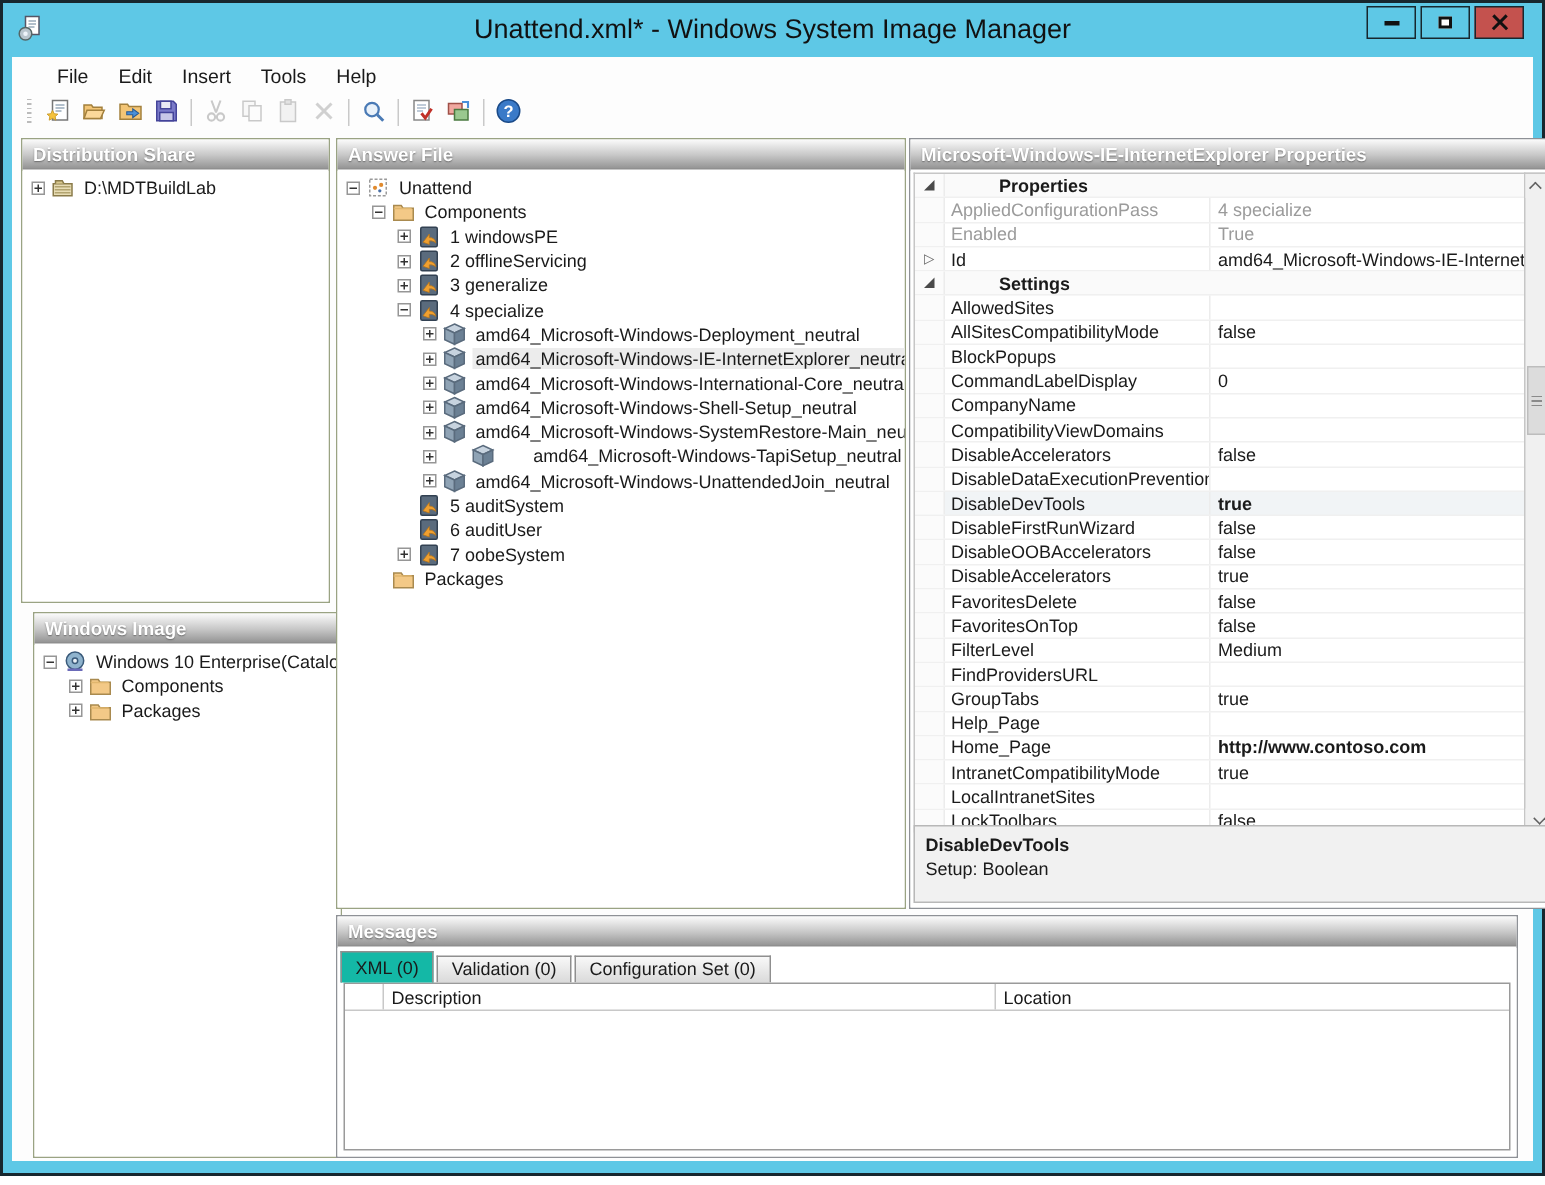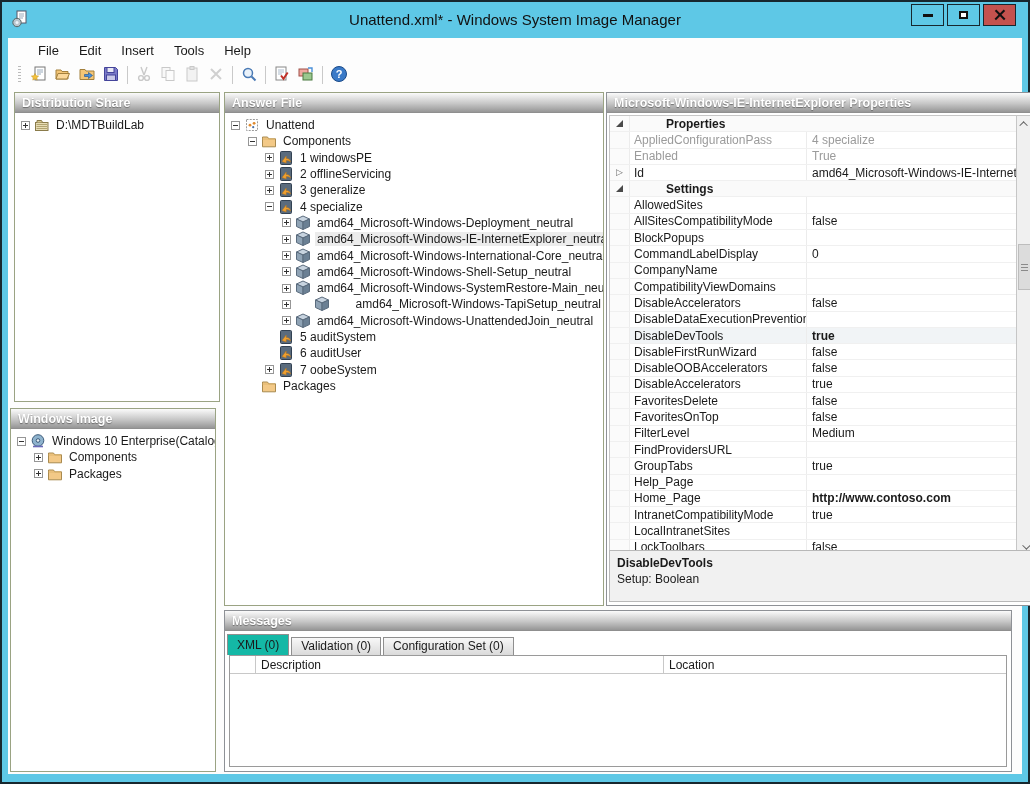--- a/index.html
+++ b/index.html
@@ -4,21 +4,21 @@
 <style>
   html,body{margin:0;padding:0;background:#ffffff;}
   *{box-sizing:border-box;}
   .page{position:relative;width:1030px;height:790px;background:#ffffff;overflow:hidden;
         font-family:"Liberation Sans",sans-serif;color:#1a1a1a;}
   
   .window{position:absolute;left:0;top:0;width:1030px;height:784px;
           background:var(--frame,#5ec8e6);border:2px solid #17272e;}
   .titlebar{position:absolute;left:0;top:0;right:0;height:34px;display:flex;align-items:center;}
   .app-ic{margin-left:9px;width:18px;height:18px;flex:none;}
-  .title{position:absolute;left:0;right:0;text-align:center;font-size:15px;color:#111;}
+  .title{position:absolute;left:0;right:0;text-align:center;font-size:18px;color:#111;}
   .winbtns{position:absolute;right:12px;top:2px;display:flex;gap:3px;}
   .wb{width:33px;height:22px;border:1px solid #17272e;display:flex;align-items:center;justify-content:center;
       background:var(--frame,#5ec8e6);cursor:default;position:relative;}
   .wb.close{background:var(--close,#c4524e);}
   .g-min{width:10px;height:3px;background:#111;}
   .g-max{width:9px;height:8px;border:2px solid #111;background:#fff;}
   .g-x1,.g-x2{position:absolute;left:50%;top:50%;width:13px;height:2.4px;background:#111;}
   .g-x1{transform:translate(-50%,-50%) rotate(45deg);}
   .g-x2{transform:translate(-50%,-50%) rotate(-45deg);}
   .client{position:absolute;left:6px;right:6px;top:36px;bottom:8px;background:#fdfdfd;overflow:hidden;}
@@ -34,21 +34,21 @@
   .tb-btn.disabled{filter:grayscale(1) opacity(.45);}
   .tb-sep{width:1px;height:18px;background:#c9c9c9;margin:0 4px;}
   
   .panel{position:absolute;border:1px solid #9aa383;background:#ffffff;}
   .phead{height:20px;line-height:20px;padding-left:7px;font-size:12.5px;font-weight:bold;color:#fff;
          text-shadow:0 1px 1px rgba(90,90,90,.8);
          background:linear-gradient(#fbfbfb,#c7c7c7 55%,#969696);
          border-bottom:1px solid #8f8f8f;}
   .pbody{position:absolute;left:0;right:0;top:21px;bottom:0;background:#fff;overflow:hidden;}
   #p-dist{left:12px;top:90px;width:206px;height:310px;}
-  #p-wimg{left:8px;top:406px;width:206px;height:364px;}
+  #p-wimg{left:20px;top:406px;width:206px;height:364px;}
   #p-ans {left:222px;top:90px;width:380px;height:514px;}
   #p-prop{left:604px;top:90px;width:430px;height:514px;border-color:#8e9196;}
   #p-msg {left:222px;top:608px;width:788px;height:162px;border-color:#8e9196;}
   
   .tree{padding-top:3px;font-size:12px;}
   .tree-row{height:16.3px;display:flex;align-items:center;white-space:nowrap;cursor:default;}
   .exp{width:9px;height:9px;border:1px solid #969696;background:#fff;position:relative;flex:none;margin-right:4px;}
   .exp::before{content:"";position:absolute;left:1px;right:1px;top:3px;height:1px;background:#333;}
   .exp.plus::after{content:"";position:absolute;top:1px;bottom:1px;left:3px;width:1px;background:#333;}
   .exp-sp{width:13px;flex:none;}

